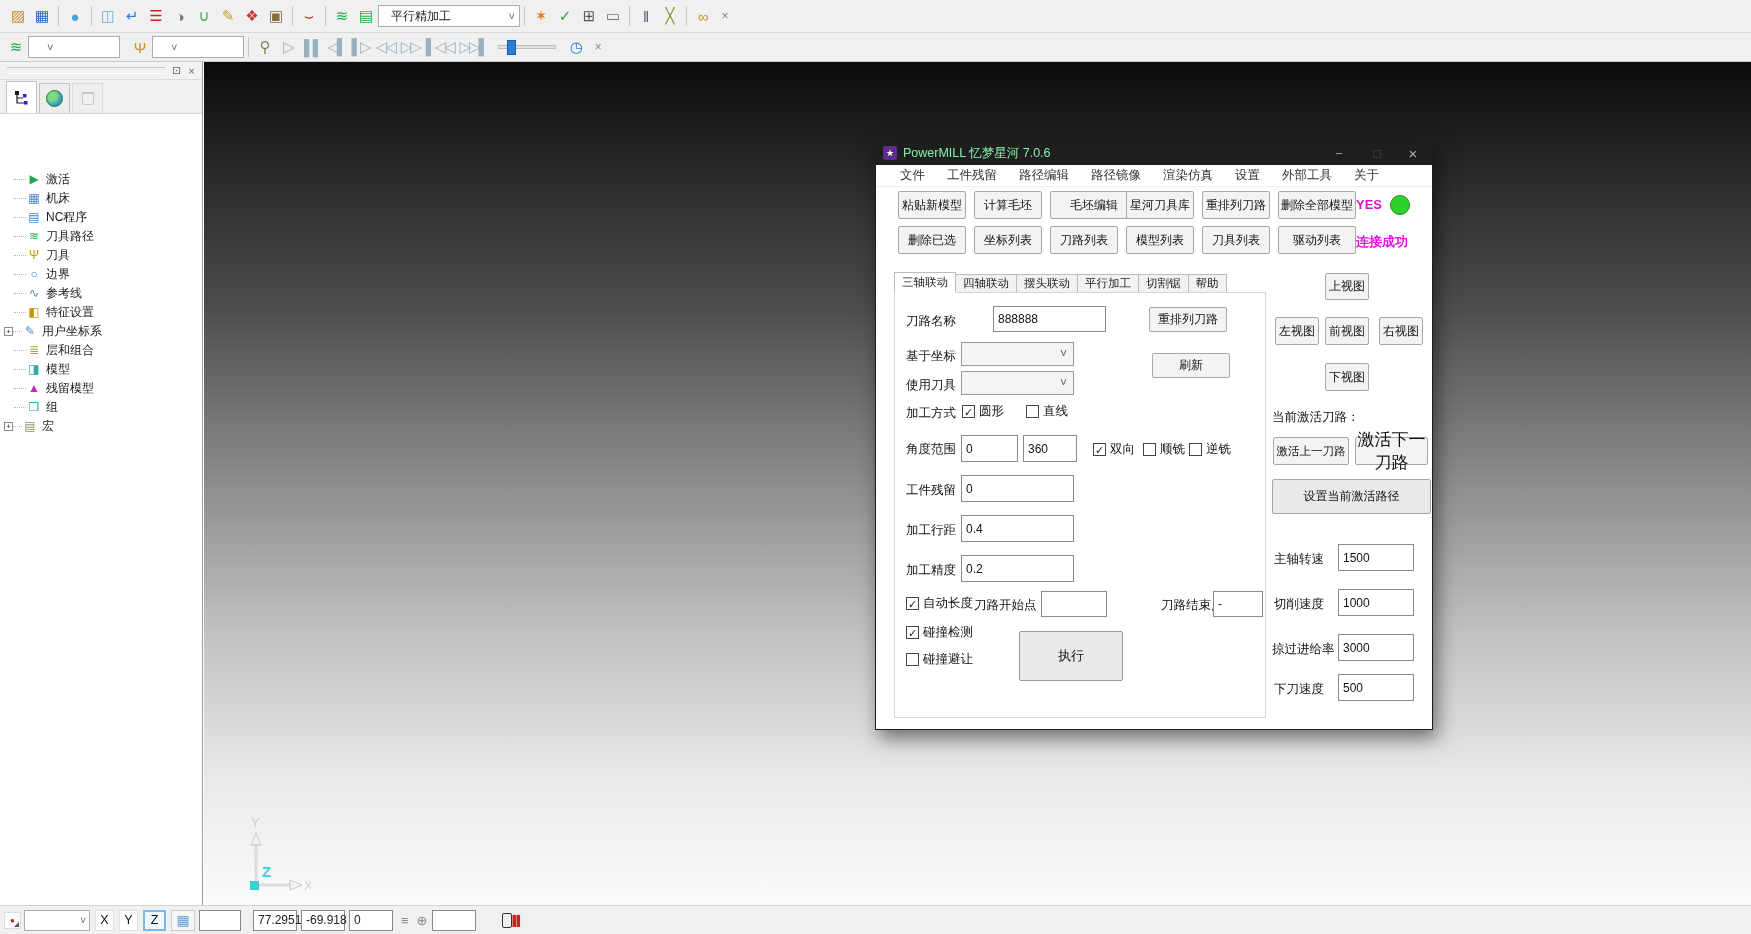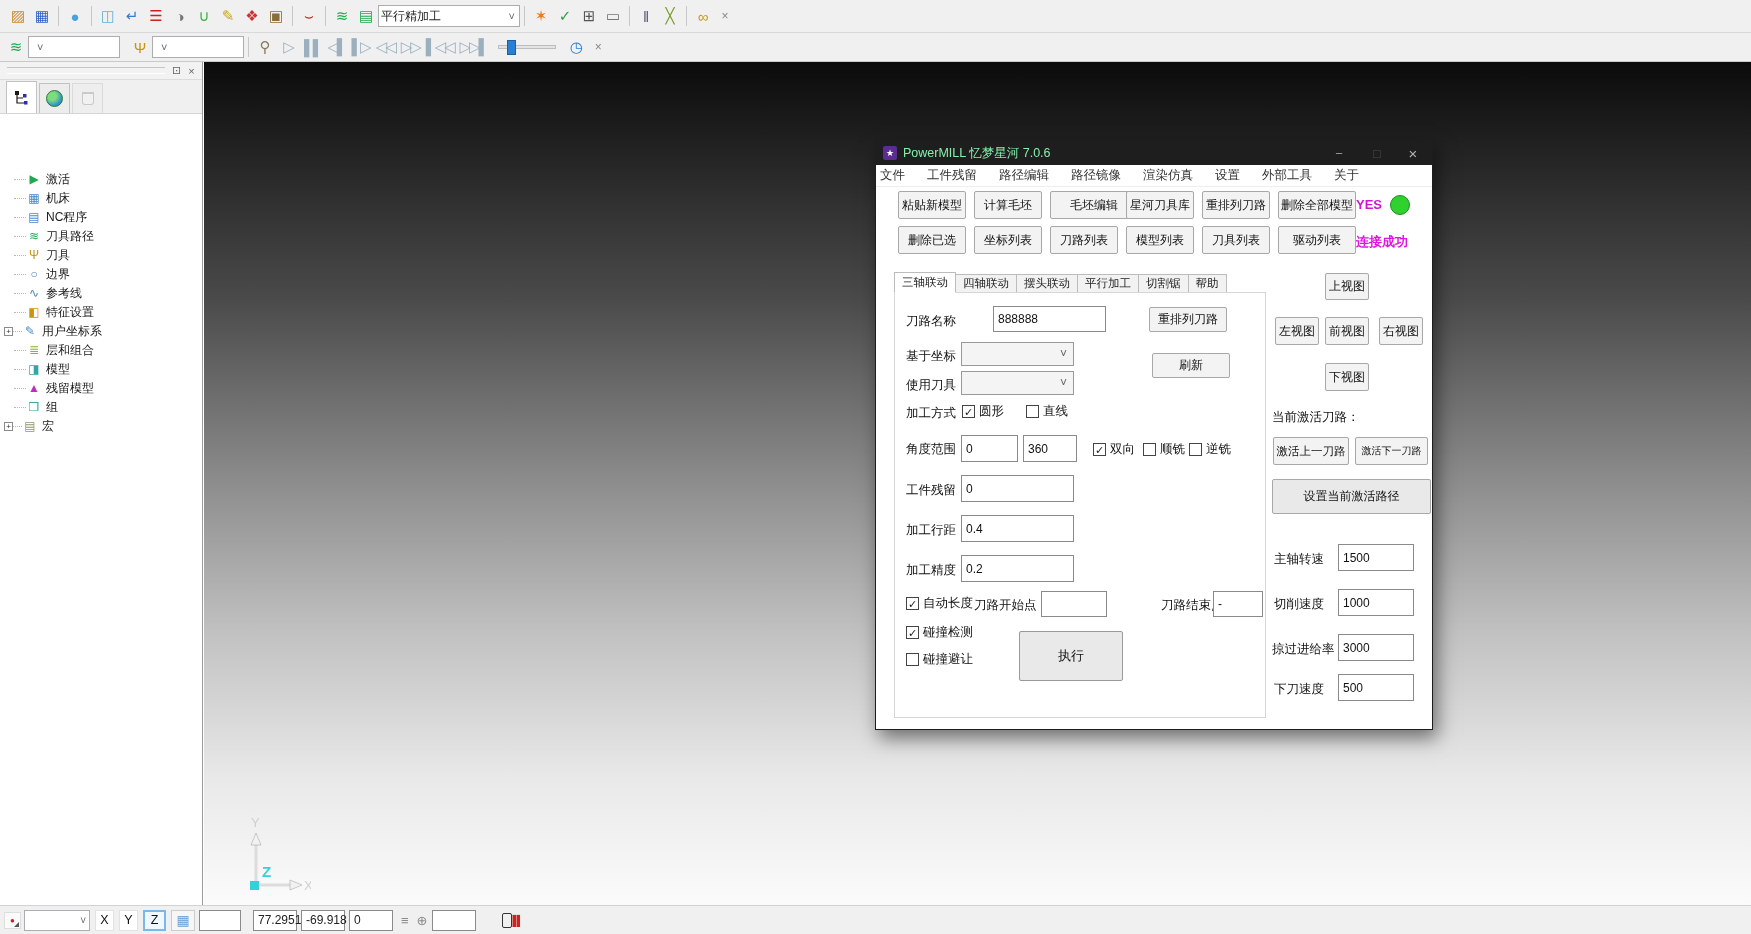--- a/index.html
+++ b/index.html
@@ -6,21 +6,21 @@
   html,body { width:1751px; height:934px; overflow:hidden; }
   body { font-family:"Liberation Sans","DejaVu Sans",sans-serif; font-size:12px; color:#222; background:#fff; position:relative; }
 
   
   .toolbar1 { position:absolute; left:0; top:0; width:1751px; height:33px; background:#f0f0f0; border-bottom:1px solid #d9d9d9; display:flex; align-items:center; padding-left:6px; }
   .toolbar2 { position:absolute; left:0; top:33px; width:1751px; height:29px; background:#f0f0f0; border-bottom:1px solid #c9c9c9; display:flex; align-items:center; padding-left:4px; }
   .tbi { display:inline-flex; align-items:center; justify-content:center; width:24px; height:24px; font-size:15px; cursor:default; border-radius:2px; }
   .tbi.small { width:20px; font-size:12px; }
   .tbi.wide { width:auto; padding:0 3px; letter-spacing:-2px; }
   .tsep { width:1px; height:20px; background:#c8c8c8; margin:0 4px; }
-  .tcombo { height:22px; background:#fff; border:1px solid #abadb3; display:inline-flex; align-items:center; justify-content:space-between; padding:0 4px 0 2px; font-size:12px; color:#222; }
+  .tcombo { height:22px; background:#fff; border:1px solid #abadb3; display:inline-flex; align-items:center; justify-content:space-between; padding:0 4px 0 12px; font-size:12px; color:#222; }
   .tcombo .arr { color:#666; font-size:11px; margin-left:6px; }
   .slider { width:58px; height:4px; background:#e3e3e3; border:1px solid #bdbdbd; position:relative; margin:0 8px; }
   .slider .handle { position:absolute; left:8px; top:-6px; width:9px; height:15px; background:#2a7fd4; border:1px solid #1d5fa0; }
 
   
   .left-panel { position:absolute; left:0; top:62px; width:203px; height:843px; background:#fff; border-right:1px solid #9a9a9a; }
   .panel-header { height:18px; background:#f2f2f2; border-bottom:1px solid #dcdcdc; display:flex; align-items:center; padding:0 3px; }
   .panel-grip { flex:1; height:7px; border-top:1px solid #c6c6c6; border-bottom:1px solid #fff; margin:0 4px; }
   .panel-hbtn { width:15px; height:14px; display:inline-flex; align-items:center; justify-content:center; color:#666; font-size:11px; }
   .panel-tabs { height:34px; background:#f0f0f0; border-bottom:1px solid #d5d5d5; display:flex; align-items:flex-end; padding-left:6px; gap:2px; }
@@ -43,21 +43,21 @@
 
   
   .dialog { position:absolute; left:875px; top:140px; width:558px; height:590px; background:#fff; border:1px solid #1d1d1d; box-shadow:4px 8px 18px rgba(0,0,0,.5); }
   .dlg-titlebar { position:absolute; left:0; top:0; width:100%; height:24px; background:#1e1e1e; display:flex; align-items:center; }
   .dlg-icon { width:14px; height:14px; background:#5b2d91; border-radius:2px; margin:0 6px 0 7px; color:#fff; font-size:9px; line-height:14px; text-align:center; }
   .dlg-title { color:#86efac; font-size:12.5px; }
   .dlg-ctrl { position:absolute; top:0; width:30px; height:24px; display:inline-flex; align-items:center; justify-content:center; font-size:13px; }
   .dlg-min { right:78px; color:#9a9a9a; }
   .dlg-max { right:40px; color:#4a4a4a; }
   .dlg-close { right:4px; color:#b5b5b5; font-size:15px; }
-  .dlg-menubar { position:absolute; left:0; top:24px; width:100%; height:22px; background:#fff; border-bottom:1px solid #eee; display:flex; align-items:center; padding-left:4px; gap:22px; }
+  .dlg-menubar { position:absolute; left:0; top:24px; width:100%; height:22px; background:#fff; border-bottom:1px solid #eee; display:flex; align-items:center; padding-left:24px; gap:22px; }
   .menu-item { font-size:12.5px; color:#333; }
   .btn { position:absolute; background:#f3f3f3; border:1px solid #a8a8a8; border-radius:2px; font-size:12px; color:#111; display:inline-flex; align-items:center; justify-content:center; cursor:default; }
   .arow1 { top:50px; height:28px;text-align:right; }
   .arow2 { top:85px; height:28px; }
   .magenta { position:absolute; font-weight:bold; font-size:13px; }
   .indicator { position:absolute; width:20px; height:20px; border-radius:50%; border:1px solid #1f8a1f; }
   .tabstrip { position:absolute; left:18px; top:131px; height:21px; display:flex; align-items:flex-end; }
   .tab { height:19px; padding:0 7px; border:1px solid #bcbcbc; border-left:none; background:#f2f2f2; display:inline-flex; align-items:center; font-size:11.5px; color:#222; }
   .tab:first-child { border-left:1px solid #bcbcbc; }
   .tab.active { background:#fff; height:21px; border-bottom:1px solid #fff; position:relative; z-index:2; }
@@ -377,21 +377,21 @@
   <button class="btn" style="left:143px; top:490px; width:104px; height:50px; background:#e9e9e9; border-color:#9a9a9a; font-size:13px">执行</button>
 
   <button class="btn" style="left:449px; top:132px; width:44px; height:27px">上视图</button>
   <button class="btn" style="left:399px; top:176px; width:44px; height:28px">左视图</button>
   <button class="btn" style="left:449px; top:176px; width:44px; height:28px">前视图</button>
   <button class="btn" style="left:503px; top:176px; width:44px; height:28px">右视图</button>
   <button class="btn" style="left:449px; top:222px; width:44px; height:28px">下视图</button>
 
   <span class="rlabel" style="left:396px; top:268px">当前激活刀路：</span>
   <button class="btn" style="left:397px; top:296px; width:76px; height:28px; font-size:11.5px">激活上一刀路</button>
-  <button class="btn" style="left:479px; top:296px; width:73px; height:28px; font-size:10px">激活下一刀路</button>
+  <button class="btn" style="left:479px; top:296px; width:73px; height:28px; font-size:17px">激活下一刀路</button>
   <button class="btn" style="left:396px; top:338px; width:159px; height:35px; background:#e9e9e9">设置当前激活路径</button>
 
   <span class="rlabel" style="left:398px; top:410px">主轴转速</span>
   <input class="finput" style="left: 462px; top: 403px; width: 76px; height: 27px;" readonly="" value="1500">
   <span class="rlabel" style="left:398px; top:455px">切削速度</span>
   <input class="finput" style="left: 462px; top: 448px; width: 76px; height: 27px;" readonly="" value="1000">
   <span class="rlabel" style="left:396px; top:500px">掠过进给率</span>
   <input class="finput" style="left: 462px; top: 493px; width: 76px; height: 27px;" readonly="" value="3000">
   <span class="rlabel" style="left:398px; top:540px">下刀速度</span>
   <input class="finput" style="left: 462px; top: 533px; width: 76px; height: 27px;" readonly="" value="500">

